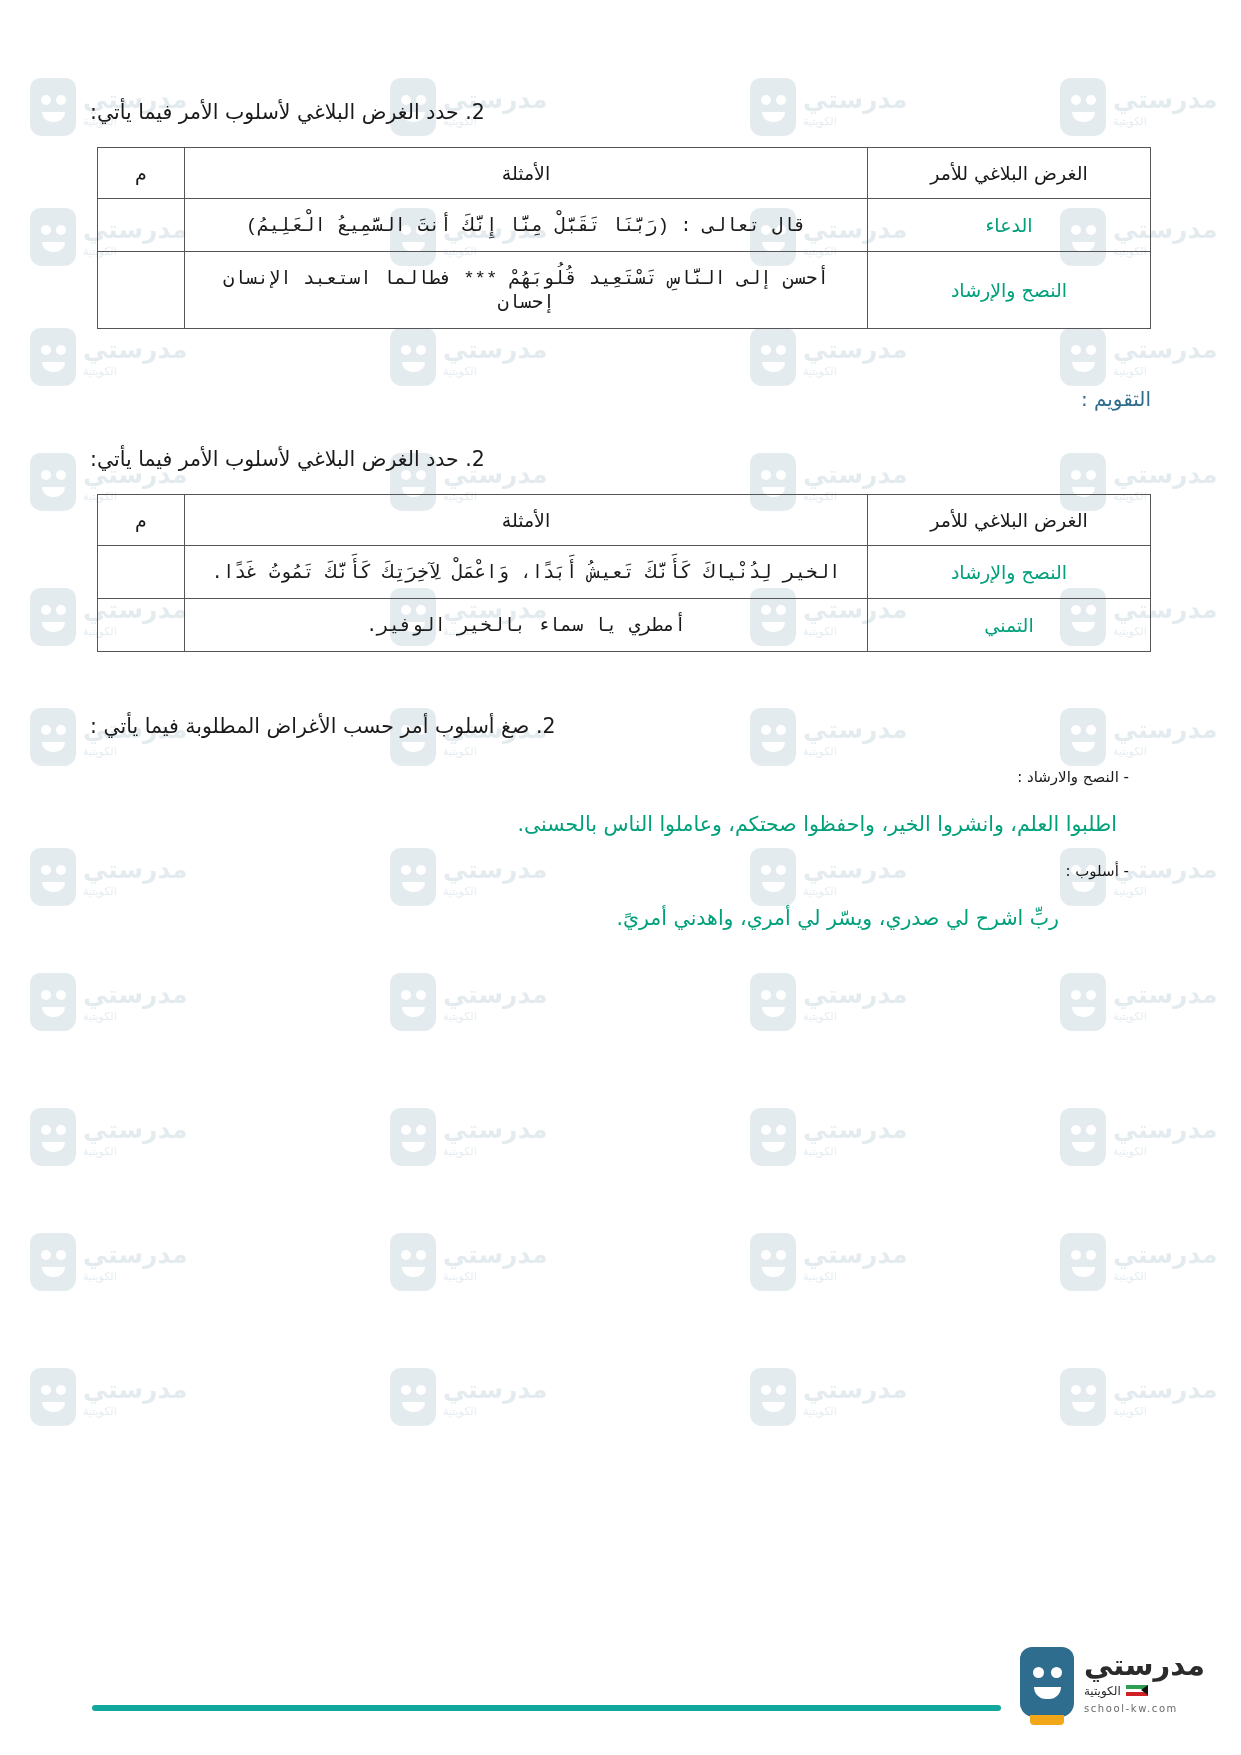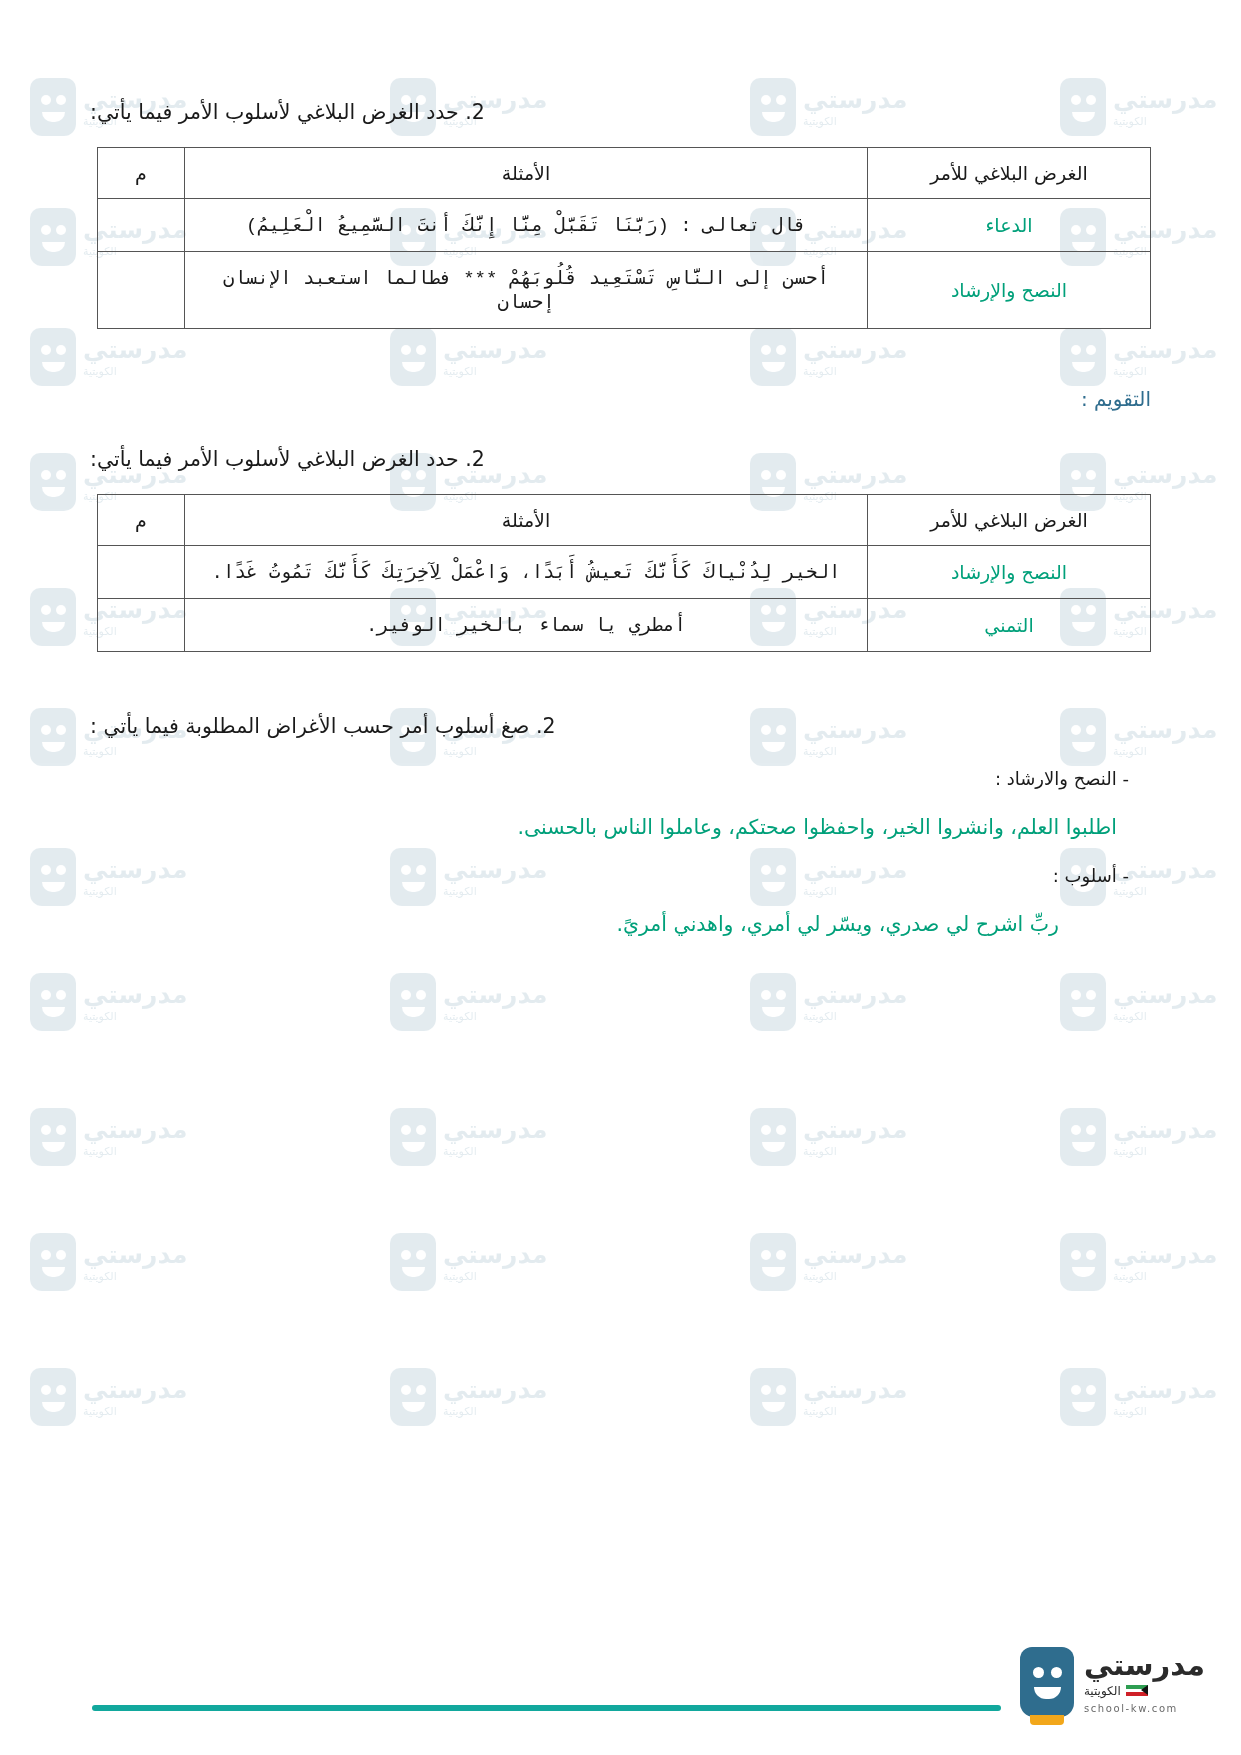--- a/index.html
+++ b/index.html
@@ -126,21 +126,21 @@
 
   .answer {
     color: #00a07a;
   }
 
   .gap-32 { height: 32px; }
   .gap-26 { height: 26px; }
   .gap-58 { height: 58px; }
 
   .sub-item {
-    font-size: 18px;
+    font-size: 15px;
     text-align: right;
     padding-right: 22px;
   }
   .answer-line {
     font-size: 20.5px;
     text-align: right;
     color: #00a07a;
     padding-right: 34px;
   }
   .answer-line.indent-more { padding-right: 92px; }

